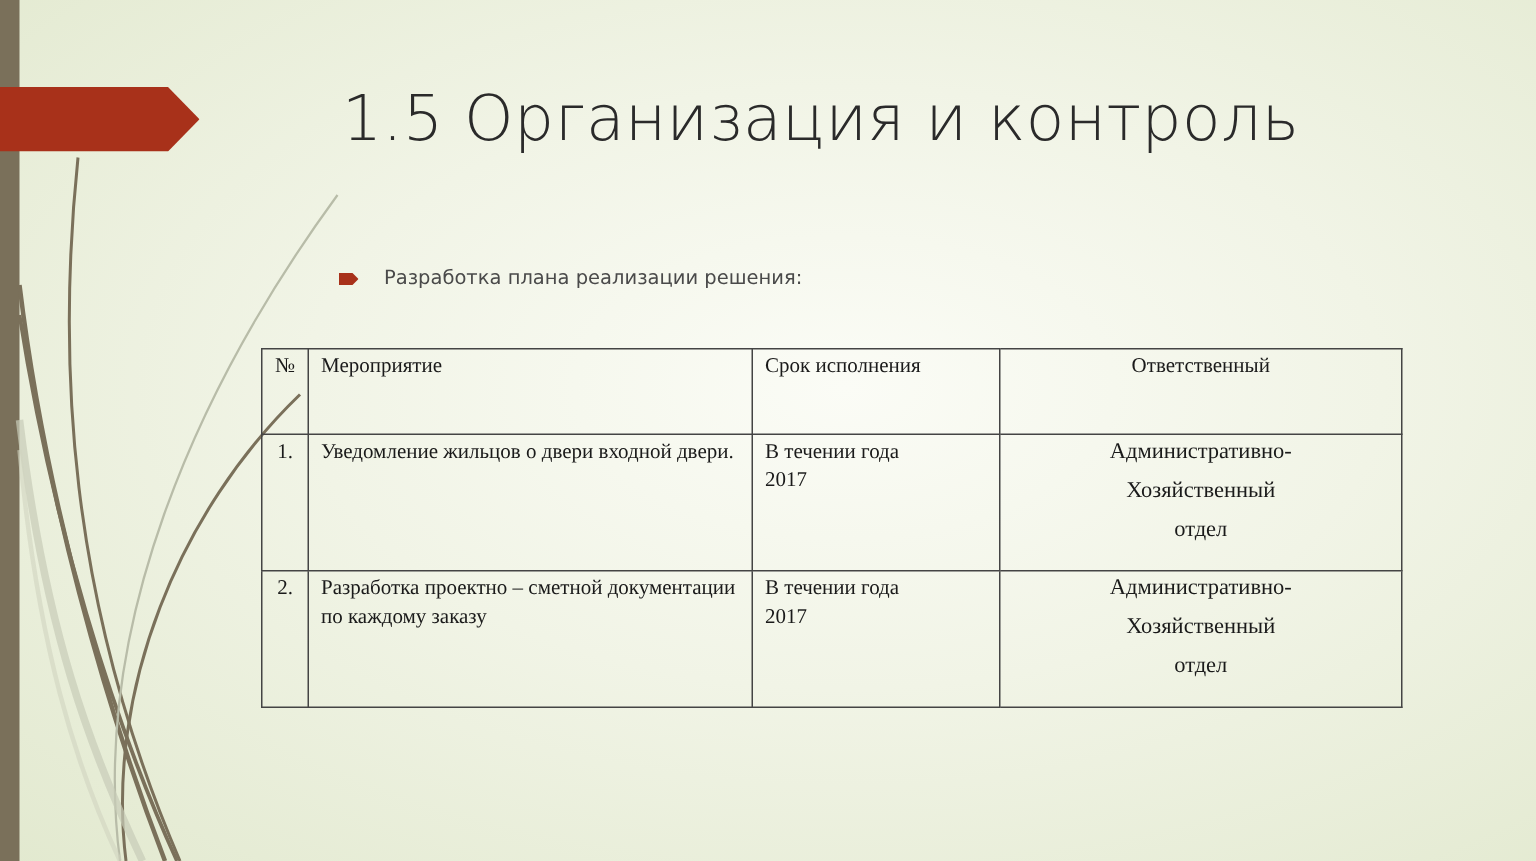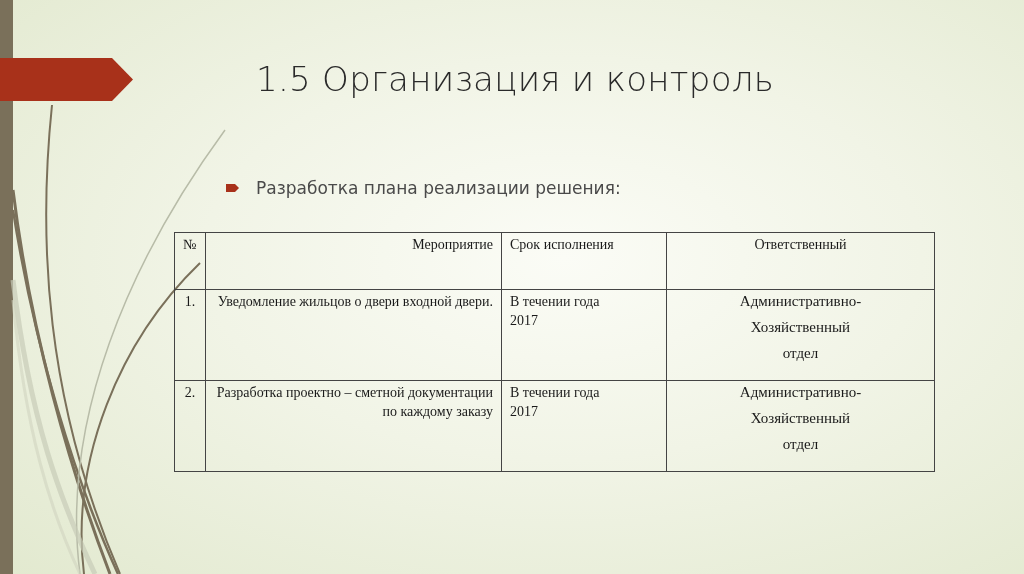--- a/index.html
+++ b/index.html
@@ -7,34 +7,34 @@
     width:1024px; height:574px; overflow:hidden; position:relative;
     background: radial-gradient(ellipse at 55% 45%, #fbfcf6 0%, #f1f4e6 45%, #e2e9cf 100%);
     font-family: "DejaVu Sans", sans-serif;
   }
   .left-bar { position:absolute; left:0; top:0; width:13px; height:574px; background:#7a705a; }
   .decor { position:absolute; left:0; top:0; width:300px; height:574px; }
   .banner { position:absolute; left:0; top:58px; width:133px; height:43px; }
   .title {
     position:absolute; left:228px; top:56px; width:640px;
     font-family:"DejaVu Sans", sans-serif; font-weight:300;
-    font-size:34px; line-height:46px; color:#2a2a2a; letter-spacing:0.3px;margin-left:28px;
+    font-size:42px; line-height:46px; color:#2a2a2a; letter-spacing:0.3px;
   }
   .bullet-row { position:absolute; left:226px; top:178px; display:flex; align-items:center; }
   .bullet-icon { width:13px; height:8px; margin-right:17px; }
-  .bullet-text { font-family:"DejaVu Sans", sans-serif; font-size:17px; color:#4a4a4a; }
+  .bullet-text { font-family:"DejaVu Sans", sans-serif; font-size:13px; color:#4a4a4a; }
   table.plan {
     position:absolute; left:174px; top:232px; border-collapse:collapse;
     font-family:"Liberation Serif", serif; color:#1a1a1a;
   }
   table.plan td {
     border:1px solid #444; vertical-align:top; padding:2px 8px; font-size:14px; line-height:19px;
   }
   .c0 { width:18px; text-align:center; padding-left:6px !important; padding-right:6px !important; }
-  .c1 { width:279px;text-align:right; }
+  .c1 { width:279px; }
   .c2 { width:148px; }
   .c3 { width:251px;text-align:center; }
   tr.head td { height:52px; }
   tr.r1 td { height:86px; }
   tr.r2 td { height:86px; }
   .resp { font-size:15px; line-height:26px; margin-top:-4px; }
 </style>
 </head>
 <body>
 

